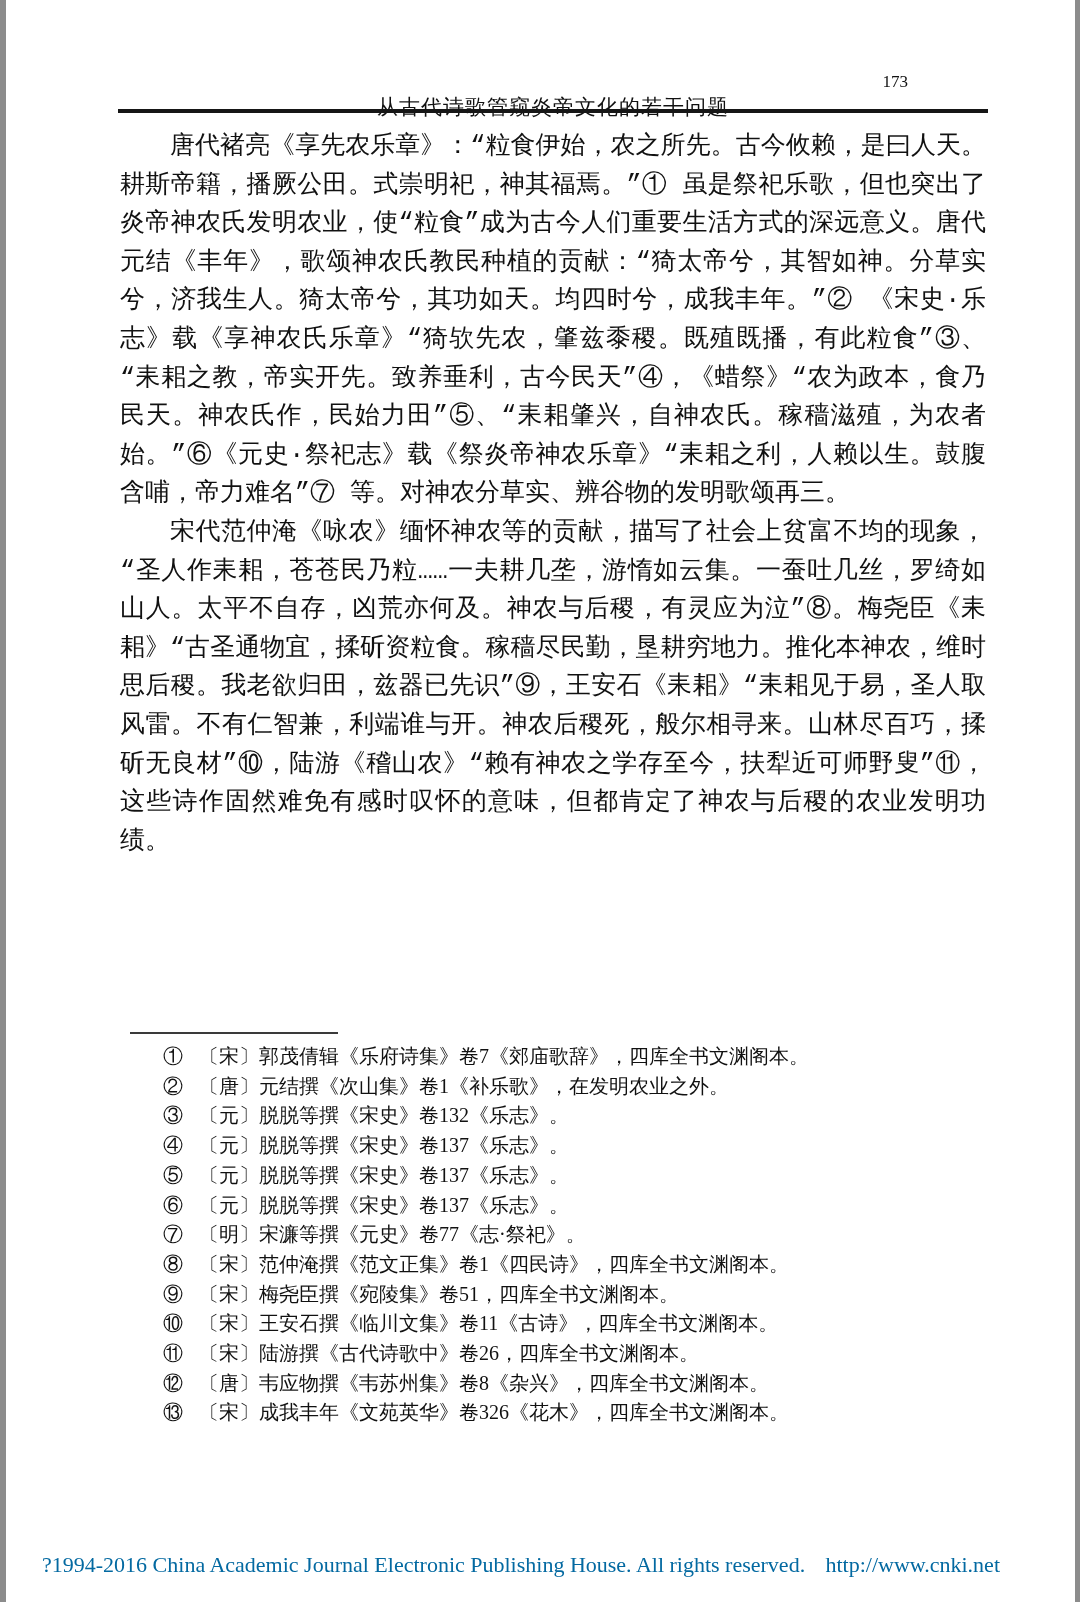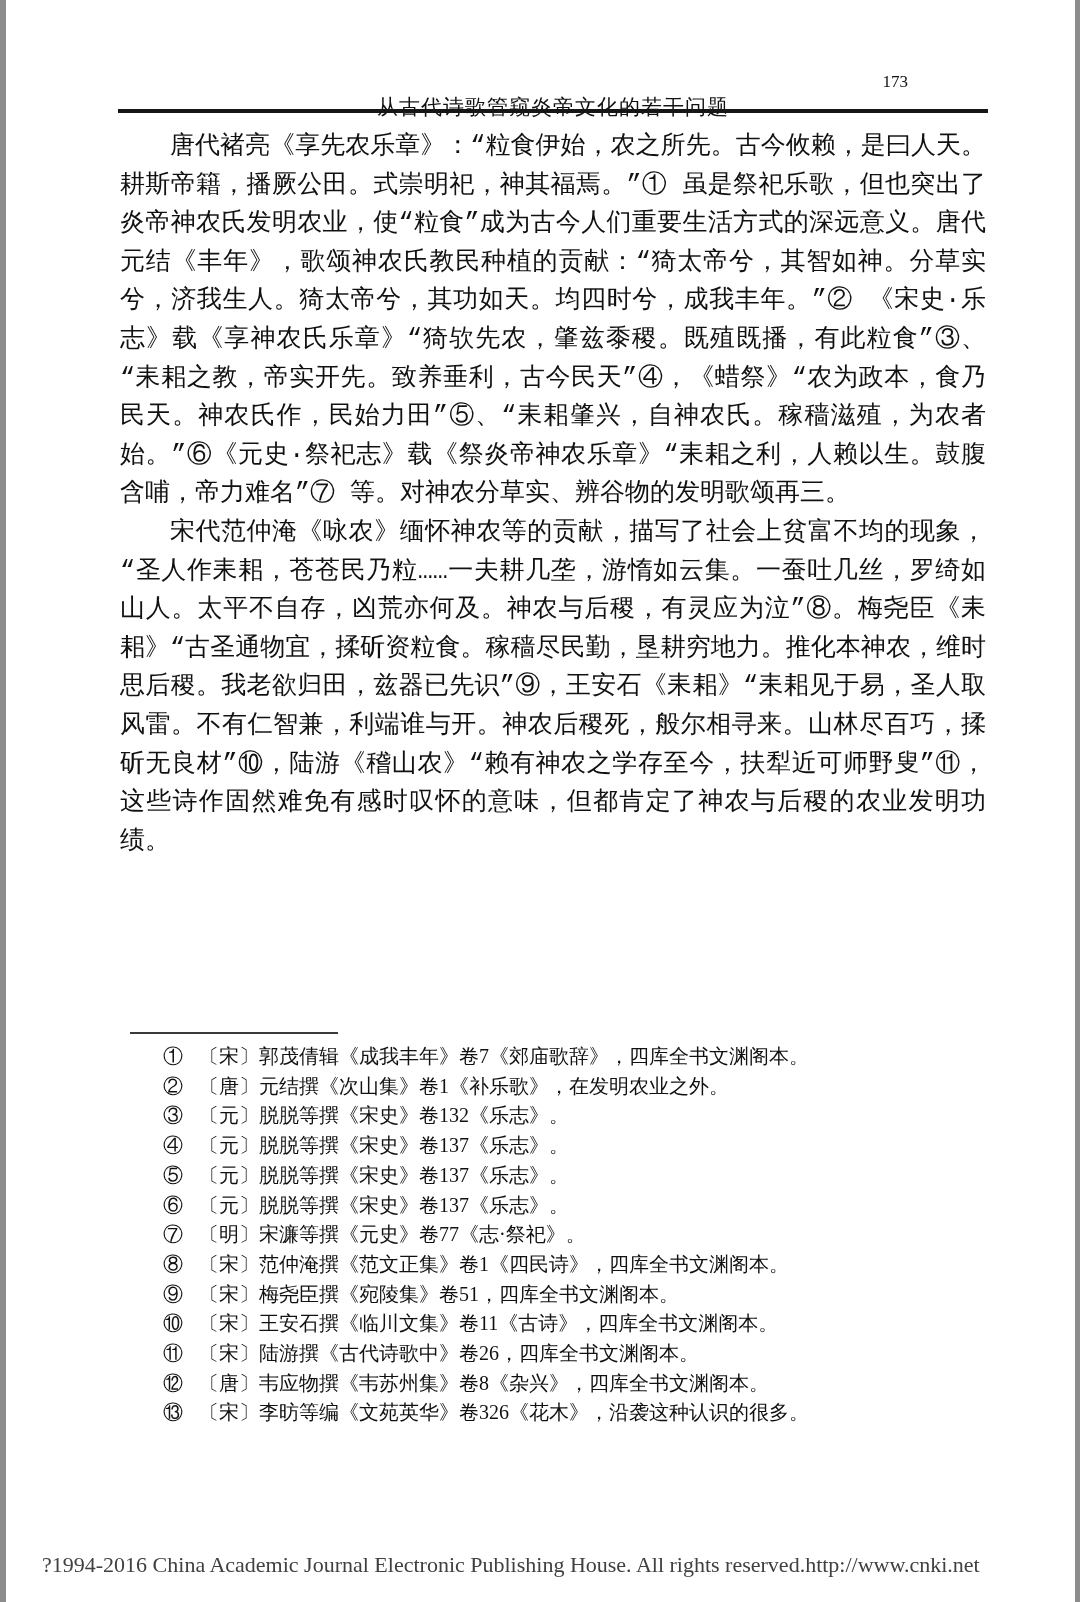--- a/index.html
+++ b/index.html
@@ -91,22 +91,22 @@
     text-align: left;
   }
   .fn-text { flex: 1; }
 
   .footer {
     position: absolute;
     top: 1552px;
     left: 42px;
     right: 80px;
     display: flex;
-    justify-content: flex-start;
-    color: #404040;
+    justify-content: space-between;
+    color: #0369a1;
     font-size: 22px;
     font-family: "Liberation Serif", "DejaVu Serif", serif;
   }
 </style>
 </head>
 <body>
 
 <div class="page">
 
   <div class="edge-strip left"></div>
@@ -121,21 +121,21 @@
   <div class="body-text">
     <p>唐代褚亮《享先农乐章》：“粒食伊始，农之所先。古今攸赖，是曰人天。耕斯帝籍，播厥公田。式崇明祀，神其福焉。”① 虽是祭祀乐歌，但也突出了炎帝神农氏发明农业，使“粒食”成为古今人们重要生活方式的深远意义。唐代元结《丰年》，歌颂神农氏教民种植的贡献：“猗太帝兮，其智如神。分草实兮，济我生人。猗太帝兮，其功如天。均四时兮，成我丰年。”② 《宋史·乐志》载《享神农氏乐章》“猗欤先农，肇兹黍稷。既殖既播，有此粒食”③、“耒耜之教，帝实开先。致养垂利，古今民天”④，《蜡祭》“农为政本，食乃民天。神农氏作，民始力田”⑤、“耒耜肇兴，自神农氏。稼穑滋殖，为农者始。”⑥《元史·祭祀志》载《祭炎帝神农乐章》“耒耜之利，人赖以生。鼓腹含哺，帝力难名”⑦ 等。对神农分草实、辨谷物的发明歌颂再三。</p>
     <p>宋代范仲淹《咏农》缅怀神农等的贡献，描写了社会上贫富不均的现象，“圣人作耒耜，苍苍民乃粒……一夫耕几垄，游惰如云集。一蚕吐几丝，罗绮如山人。太平不自存，凶荒亦何及。神农与后稷，有灵应为泣”⑧。梅尧臣《耒耜》“古圣通物宜，揉斫资粒食。稼穑尽民勤，垦耕穷地力。推化本神农，维时思后稷。我老欲归田，兹器已先识”⑨，王安石《耒耜》“耒耜见于易，圣人取风雷。不有仁智兼，利端谁与开。神农后稷死，般尔相寻来。山林尽百巧，揉斫无良材”⑩，陆游《稽山农》“赖有神农之学存至今，扶犁近可师野叟”⑪，这些诗作固然难免有感时叹怀的意味，但都肯定了神农与后稷的农业发明功绩。</p>
   </div>
 
   <div class="fn-rule"></div>
 
   <div class="footnotes">
     <div class="fn-row">
       <span class="fn-num">①</span>
-      <span class="fn-text">〔宋〕郭茂倩辑《成我丰年》卷7《郊庙歌辞》，四库全书文渊阁本。</span>
+      <span class="fn-text">〔宋〕郭茂倩辑《乐府诗集》卷7《郊庙歌辞》，四库全书文渊阁本。</span>
     </div>
     <div class="fn-row">
       <span class="fn-num">②</span>
       <span class="fn-text">〔唐〕元结撰《次山集》卷1《补乐歌》，在发明农业之外。</span>
     </div>
     <div class="fn-row">
       <span class="fn-num">③</span>
       <span class="fn-text">〔元〕脱脱等撰《宋史》卷132《乐志》。</span>
     </div>
     <div class="fn-row">
@@ -169,21 +169,21 @@
     <div class="fn-row">
       <span class="fn-num">⑪</span>
       <span class="fn-text">〔宋〕陆游撰《古代诗歌中》卷26，四库全书文渊阁本。</span>
     </div>
     <div class="fn-row">
       <span class="fn-num">⑫</span>
       <span class="fn-text">〔唐〕韦应物撰《韦苏州集》卷8《杂兴》，四库全书文渊阁本。</span>
     </div>
     <div class="fn-row">
       <span class="fn-num">⑬</span>
-      <span class="fn-text">〔宋〕李昉等编《文苑英华》卷326《花木》，沿袭这种认识的很多。</span>
+      <span class="fn-text">〔宋〕成我丰年《文苑英华》卷326《花木》，四库全书文渊阁本。</span>
     </div>
   </div>
 
   <div class="footer">
     <span>?1994-2016 China Academic Journal Electronic Publishing House. All rights reserved.</span>
     <span>http://www.cnki.net</span>
   </div>
 
 </div>
 

